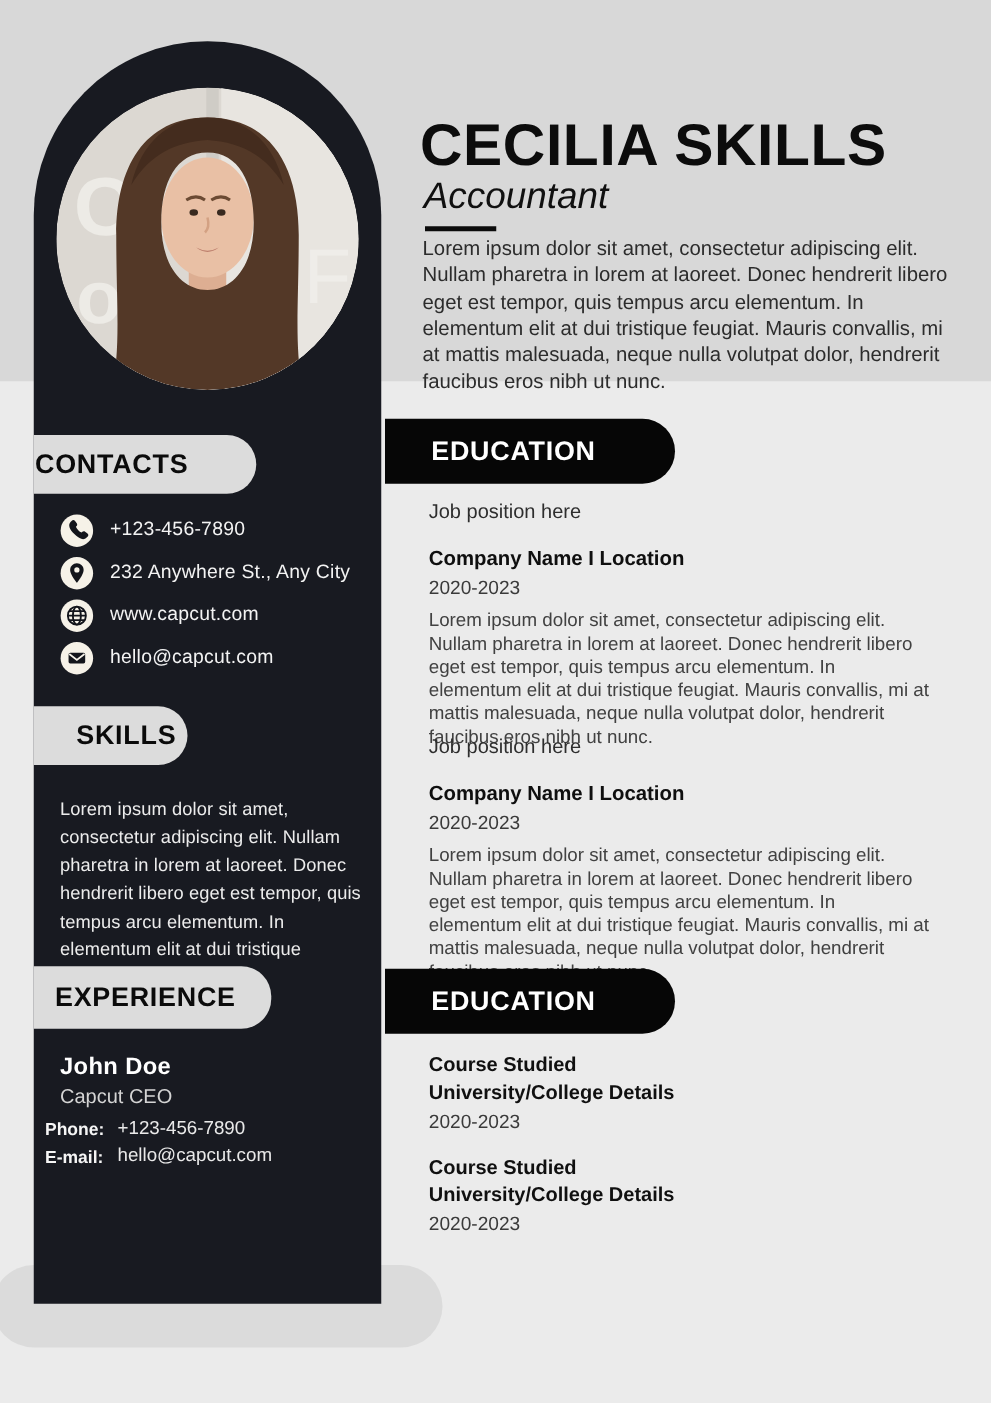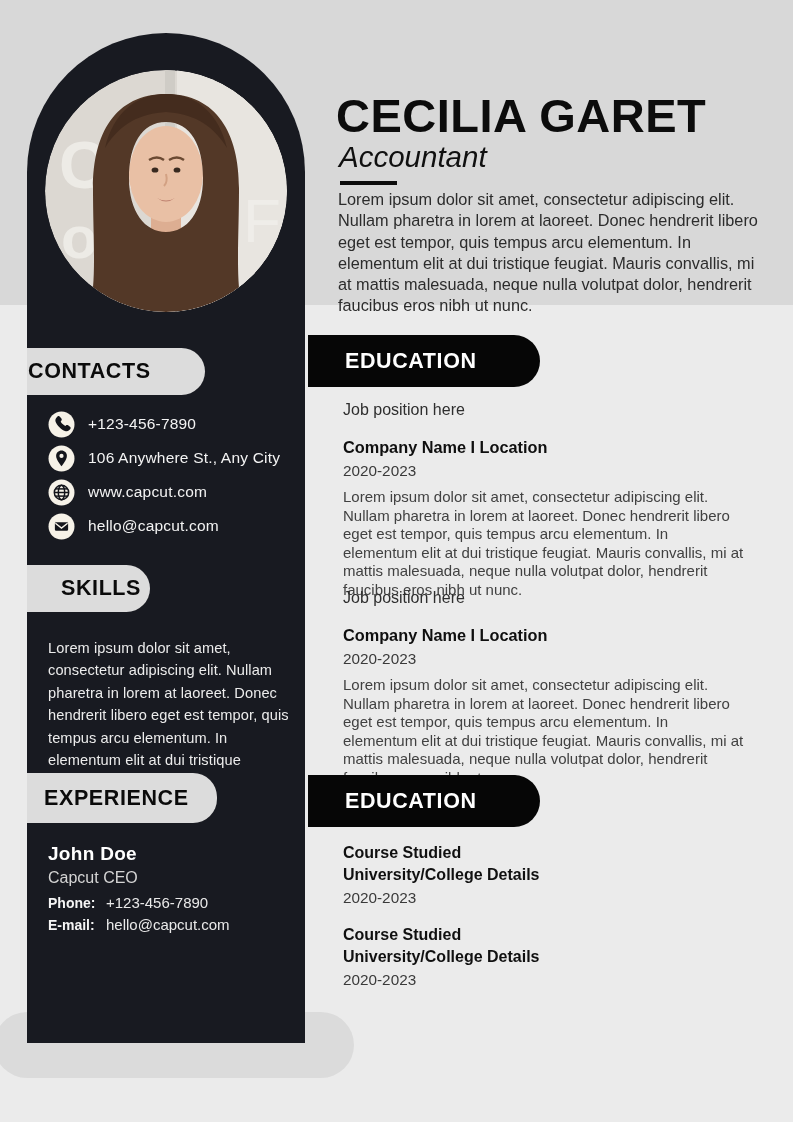--- a/index.html
+++ b/index.html
@@ -30,21 +30,21 @@
   .contact-list { position:absolute; left:48px; top:407px; width:250px; list-style:none; }
   .contact-row { display:flex; align-items:center; height:34px; }
   .contact-icon { width:27px; height:27px; flex:0 0 27px; margin-right:13px; }
   .contact-text { color:#f3f3f3; font-size:15.5px; letter-spacing:.2px; white-space:nowrap; }
 
   .skills-text { position:absolute; left:48px; top:637px; width:243px; color:#ececec;
                  font-size:14.6px; line-height:22.4px; letter-spacing:.1px; }
 
   .ref-name  { position:absolute; left:48px; top:843px; color:#ffffff; font-size:19px; font-weight:700; letter-spacing:.3px; }
   .ref-role  { position:absolute; left:48px; top:869px; color:#d4d4d4; font-size:16px; }
-  .ref-row   { position:absolute; left:48px; display:flex; color:#e9e9e9; font-size:15px; align-items:center; }
+  .ref-row   { position:absolute; left:36px; display:flex; color:#e9e9e9; font-size:15px; align-items:center; }
   .ref-row .ref-label { font-weight:700; font-size:14px; width:58px; color:#f5f5f5; }
   .ref-phone { top:894px; } .ref-email { top:916px; }
 
   
   .name { position:absolute; left:336px; top:88px; font-size:47px; font-weight:800; color:#0c0c0c; letter-spacing:.5px; white-space:nowrap; }
   .job-title { position:absolute; left:339px; top:140px; font-size:29.5px; font-style:italic; font-weight:500; color:#101010; }
   .title-underline { position:absolute; left:340px; top:181px; width:57px; height:3.5px; background:#0c0c0c; }
   .summary { position:absolute; left:338px; top:189px; width:428px; font-size:16.3px; line-height:21.3px; color:#2c2c2c; }
 
   .entry { position:absolute; left:343px; width:410px; }
@@ -130,21 +130,21 @@
         <path fill="#13151b" d="M7.6,10.7c-0.5-1.7-0.2-3.1,1-4.3l0.9-0.9c0.7-0.7,1.8-0.6,2.4,0.2l1.5,1.9c0.5,0.7,0.5,1.6-0.1,2.2l-0.6,0.6c0.4,1,1.1,1.9,1.9,2.7c0.8,0.8,1.7,1.5,2.7,1.9l0.6-0.6c0.6-0.6,1.5-0.6,2.2-0.1l1.9,1.5c0.8,0.6,0.9,1.7,0.2,2.4l-0.9,0.9c-1.2,1.2-2.6,1.5-4.3,1c-1.7-0.6-3.6-1.9-5.3-3.6C9.5,14.3,8.2,12.4,7.6,10.7z"></path>
       </svg>
       <span class="contact-text">+123-456-7890</span>
     </li>
     <li class="contact-row">
       <svg class="contact-icon" viewBox="0 0 27 27">
         <circle cx="13.5" cy="13.5" r="13" fill="#f6f2e8"></circle>
         <path fill="#13151b" d="M13.5,5.6c-3,0-5.4,2.4-5.4,5.4c0,4,5.4,10.2,5.4,10.2s5.4-6.2,5.4-10.2C18.9,8,16.5,5.6,13.5,5.6z"></path>
         <circle cx="13.5" cy="10.9" r="2.1" fill="#f6f2e8"></circle>
       </svg>
-      <span class="contact-text">106 Anywhere St., Any City</span>
+      <span class="contact-text">232 Anywhere St., Any City</span>
     </li>
     <li class="contact-row">
       <svg class="contact-icon" viewBox="0 0 27 27">
         <circle cx="13.5" cy="13.5" r="13" fill="#f6f2e8"></circle>
         <g stroke="#13151b" stroke-width="1.5" fill="none">
           <circle cx="13.5" cy="13.5" r="7.2"></circle>
           <ellipse cx="13.5" cy="13.5" rx="3.2" ry="7.2"></ellipse>
           <line x1="6.3" y1="13.5" x2="20.7" y2="13.5"></line>
           <line x1="7.3" y1="9.9" x2="19.7" y2="9.9"></line>
           <line x1="7.3" y1="17.1" x2="19.7" y2="17.1"></line>
@@ -174,21 +174,21 @@
   <div class="ref-role">Capcut CEO</div>
   <div class="ref-row ref-phone">
     <span class="ref-label">Phone:</span>
     <span class="ref-value">+123-456-7890</span>
   </div>
   <div class="ref-row ref-email">
     <span class="ref-label">E-mail:</span>
     <span class="ref-value">hello@capcut.com</span>
   </div>
 
-  <h1 class="name">CECILIA GARET</h1>
+  <h1 class="name">CECILIA SKILLS</h1>
   <div class="job-title">Accountant</div>
   <div class="title-underline"></div>
   <p class="summary">Lorem ipsum dolor sit amet, consectetur adipiscing elit. Nullam pharetra in lorem at laoreet. Donec hendrerit libero eget est tempor, quis tempus arcu elementum. In elementum elit at dui tristique feugiat. Mauris convallis, mi at mattis malesuada, neque nulla volutpat dolor, hendrerit faucibus eros nibh ut nunc.</p>
 
   <div class="pill dark experience-pill">
     <span class="pill-label">EDUCATION</span>
   </div>
 
   <div class="entry exp-entry-1">
     <div class="position">Job position here</div>

